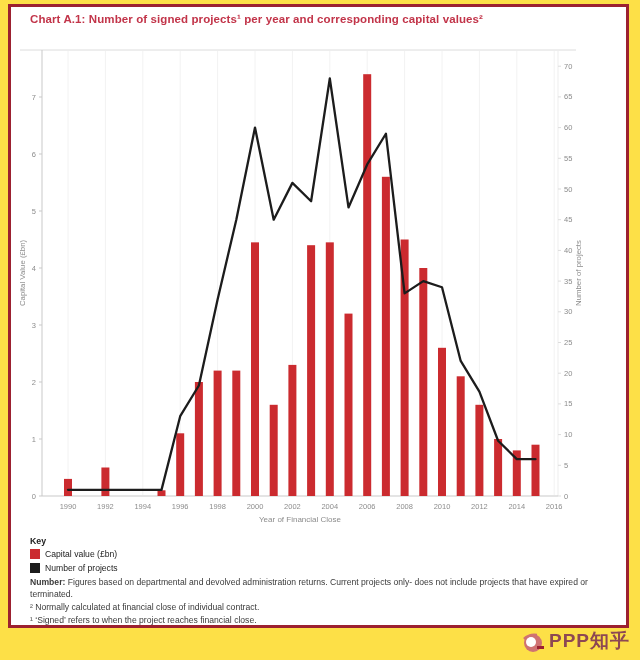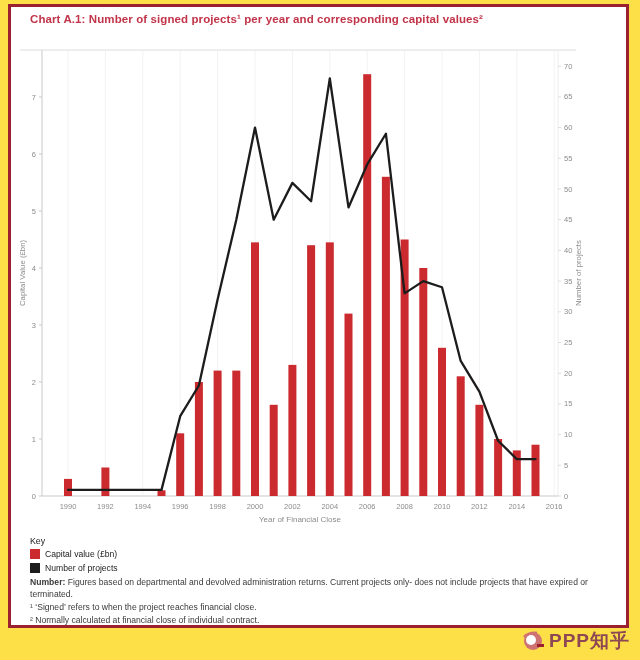--- a/index.html
+++ b/index.html
@@ -4,28 +4,28 @@
 <style>
   html,body{margin:0;padding:0;background:#fff;}
   .page{position:relative;width:640px;height:660px;background:#fde047;overflow:hidden;
         font-family:"Liberation Sans", sans-serif;}
   .frame{position:absolute;left:8px;top:4px;width:621px;height:624px;
          border:3px solid #9c2130;box-sizing:border-box;background:#fff;}
   .title{position:absolute;left:30px;top:13px;width:570px;
          font-size:11.5px;font-weight:bold;color:#c23449;letter-spacing:.1px;}
   svg.chart{position:absolute;left:0;top:0;}
   .legend{position:absolute;left:30px;top:536px;font-size:8.6px;color:#222;}
-  .legend .key{font-weight:normal;margin-bottom:3px;font-size:8.8px;}
+  .legend .key{font-weight:bold;margin-bottom:3px;font-size:8.8px;}
   .legend-item{display:flex;align-items:center;margin-bottom:4px;}
   .swatch{width:10px;height:10px;margin-right:5px;flex:0 0 auto;}
   .notes{position:absolute;left:30px;top:576px;width:578px;font-size:8.6px;
          color:#3a3a3a;line-height:1.4;}
   .notes .src-label{font-weight:bold;}
   .fnote{margin-top:1px;}
-  .watermark{position:absolute;right:10px;bottom:6px;display:flex;align-items:flex-start;
+  .watermark{position:absolute;right:10px;bottom:6px;display:flex;align-items:flex-end;
              gap:4px;z-index:5;}
   .watermark .wm-text{font-size:19px;font-weight:bold;color:#8d4853;letter-spacing:1px;}
 </style>
 </head>
 <body>
 
 <div class="page">
   <div class="frame"></div>
 
   <div class="title">Chart A.1: Number of signed projects¹ per year and corresponding capital values²</div>
@@ -145,22 +145,22 @@
       <span>Capital value (£bn)</span>
     </div>
     <div class="legend-item">
       <span class="swatch" style="background: rgb(28, 28, 28);"></span>
       <span>Number of projects</span>
     </div>
   </div>
 
   <div class="notes">
     <div><span class="src-label">Number:</span><span> Figures based on departmental and devolved administration returns. Current projects only- does not include projects that have expired or terminated.</span></div>
+    <div class="fnote">² Normally calculated at financial close of individual contract.</div>
     <div class="fnote">¹ ‘Signed’ refers to when the project reaches financial close.</div>
-    <div class="fnote">² Normally calculated at financial close of individual contract.</div>
   </div>
 
   <div class="watermark">
     <svg width="24" height="24" viewBox="0 0 24 24">
       <circle cx="12" cy="13" r="9" fill="#cf7272"></circle>
       <circle cx="10" cy="12" r="5" fill="#ffffff"></circle>
       <path d="M3 9 Q8 4 16 5" stroke="#cf7272" stroke-width="2.5" fill="none"></path>
       <rect x="16" y="16" width="7" height="3" fill="#9c2130"></rect>
     </svg>
     <span class="wm-text">PPP知乎</span>

